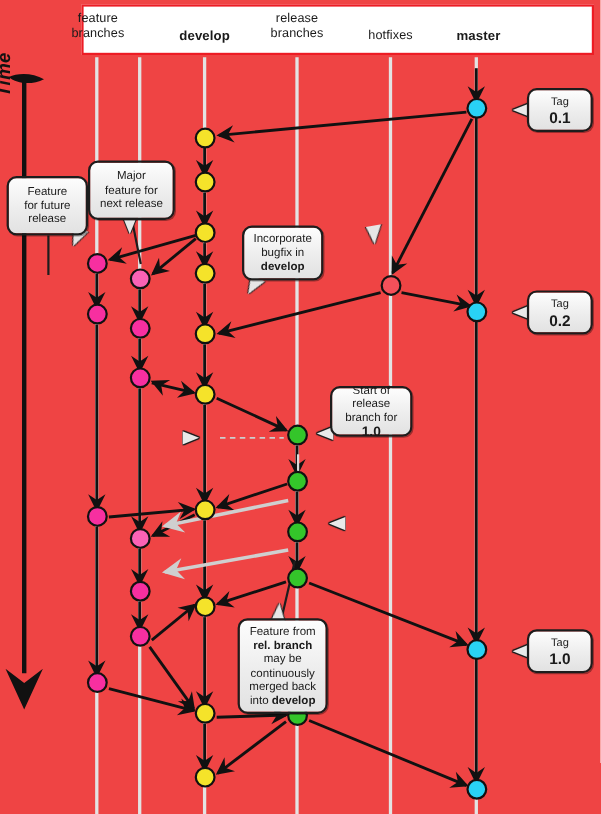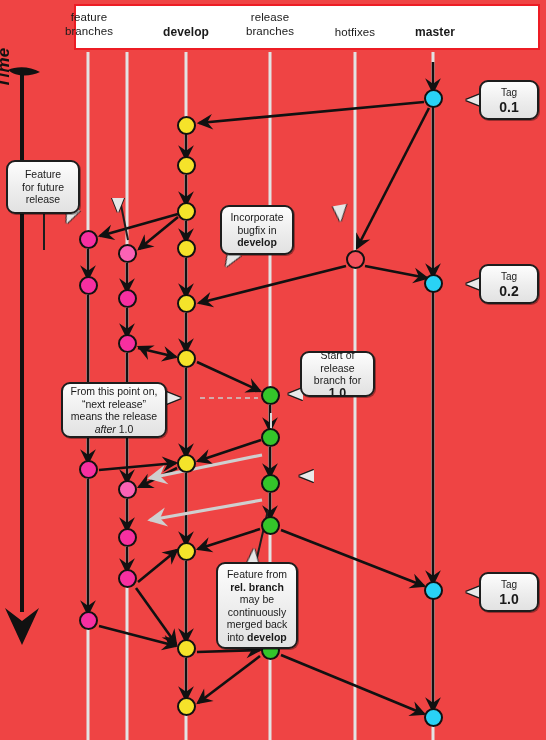--- a/index.html
+++ b/index.html
@@ -289,20 +289,27 @@
 
   <div class="callout" style="left:6px; top:160px; width:74px; height:54px;">
     <span>
       <span>Feature</span><br>
       <span>for future</span><br>
       <span>release</span>
     </span>
   </div>
   <div class="tail tail-downleft" style="left:64px; top:208px; transform:rotate(18deg);"></div>
 
+  <div class="callout" style="left:80px; top:146px; width:79px; height:54px;">
+    <span>
+      <span>Major</span><br>
+      <span>feature for</span><br>
+      <span>next release</span>
+    </span>
+  </div>
   <div class="tail tail-down" style="left:112px; top:198px;"></div>
 
   <div class="callout" style="left:220px; top:205px; width:74px; height:50px;">
     <span>
       <span>Incorporate</span><br>
       <span>bugfix in</span><br>
       <b>develop</b>
     </span>
   </div>
   <div class="tail tail-downleft" style="left:224px; top:252px; transform:rotate(25deg);"></div>
@@ -326,28 +333,20 @@
   <div class="tail tail-left" style="left:466px; top:278px;"></div>
 
   <div class="callout" style="left:479px; top:572px; width:60px; height:40px;">
     <span>
       <span class="tagword">Tag</span>
       <span class="tagnum">1.0</span>
     </span>
   </div>
   <div class="tail tail-left" style="left:466px; top:586px;"></div>
 
-  <div class="callout" style="left:61px; top:382px; width:106px; height:56px;">
-    <span>
-      <span>From this point on,</span><br>
-      <span>“next release”</span><br>
-      <span>means the release</span><br>
-      <span><i>after</i> 1.0</span>
-    </span>
-  </div>
   <div class="tail tail-left" style="left:166px; top:392px; transform:scaleX(-1);"></div>
 
   <div class="callout" style="left:300px; top:351px; width:75px; height:46px;">
     <span>
       <span>Start of</span><br>
       <span>release</span><br>
       <span>branch for</span><br>
       <b style="font-size:12.5px;">1.0</b>
     </span>
   </div>

